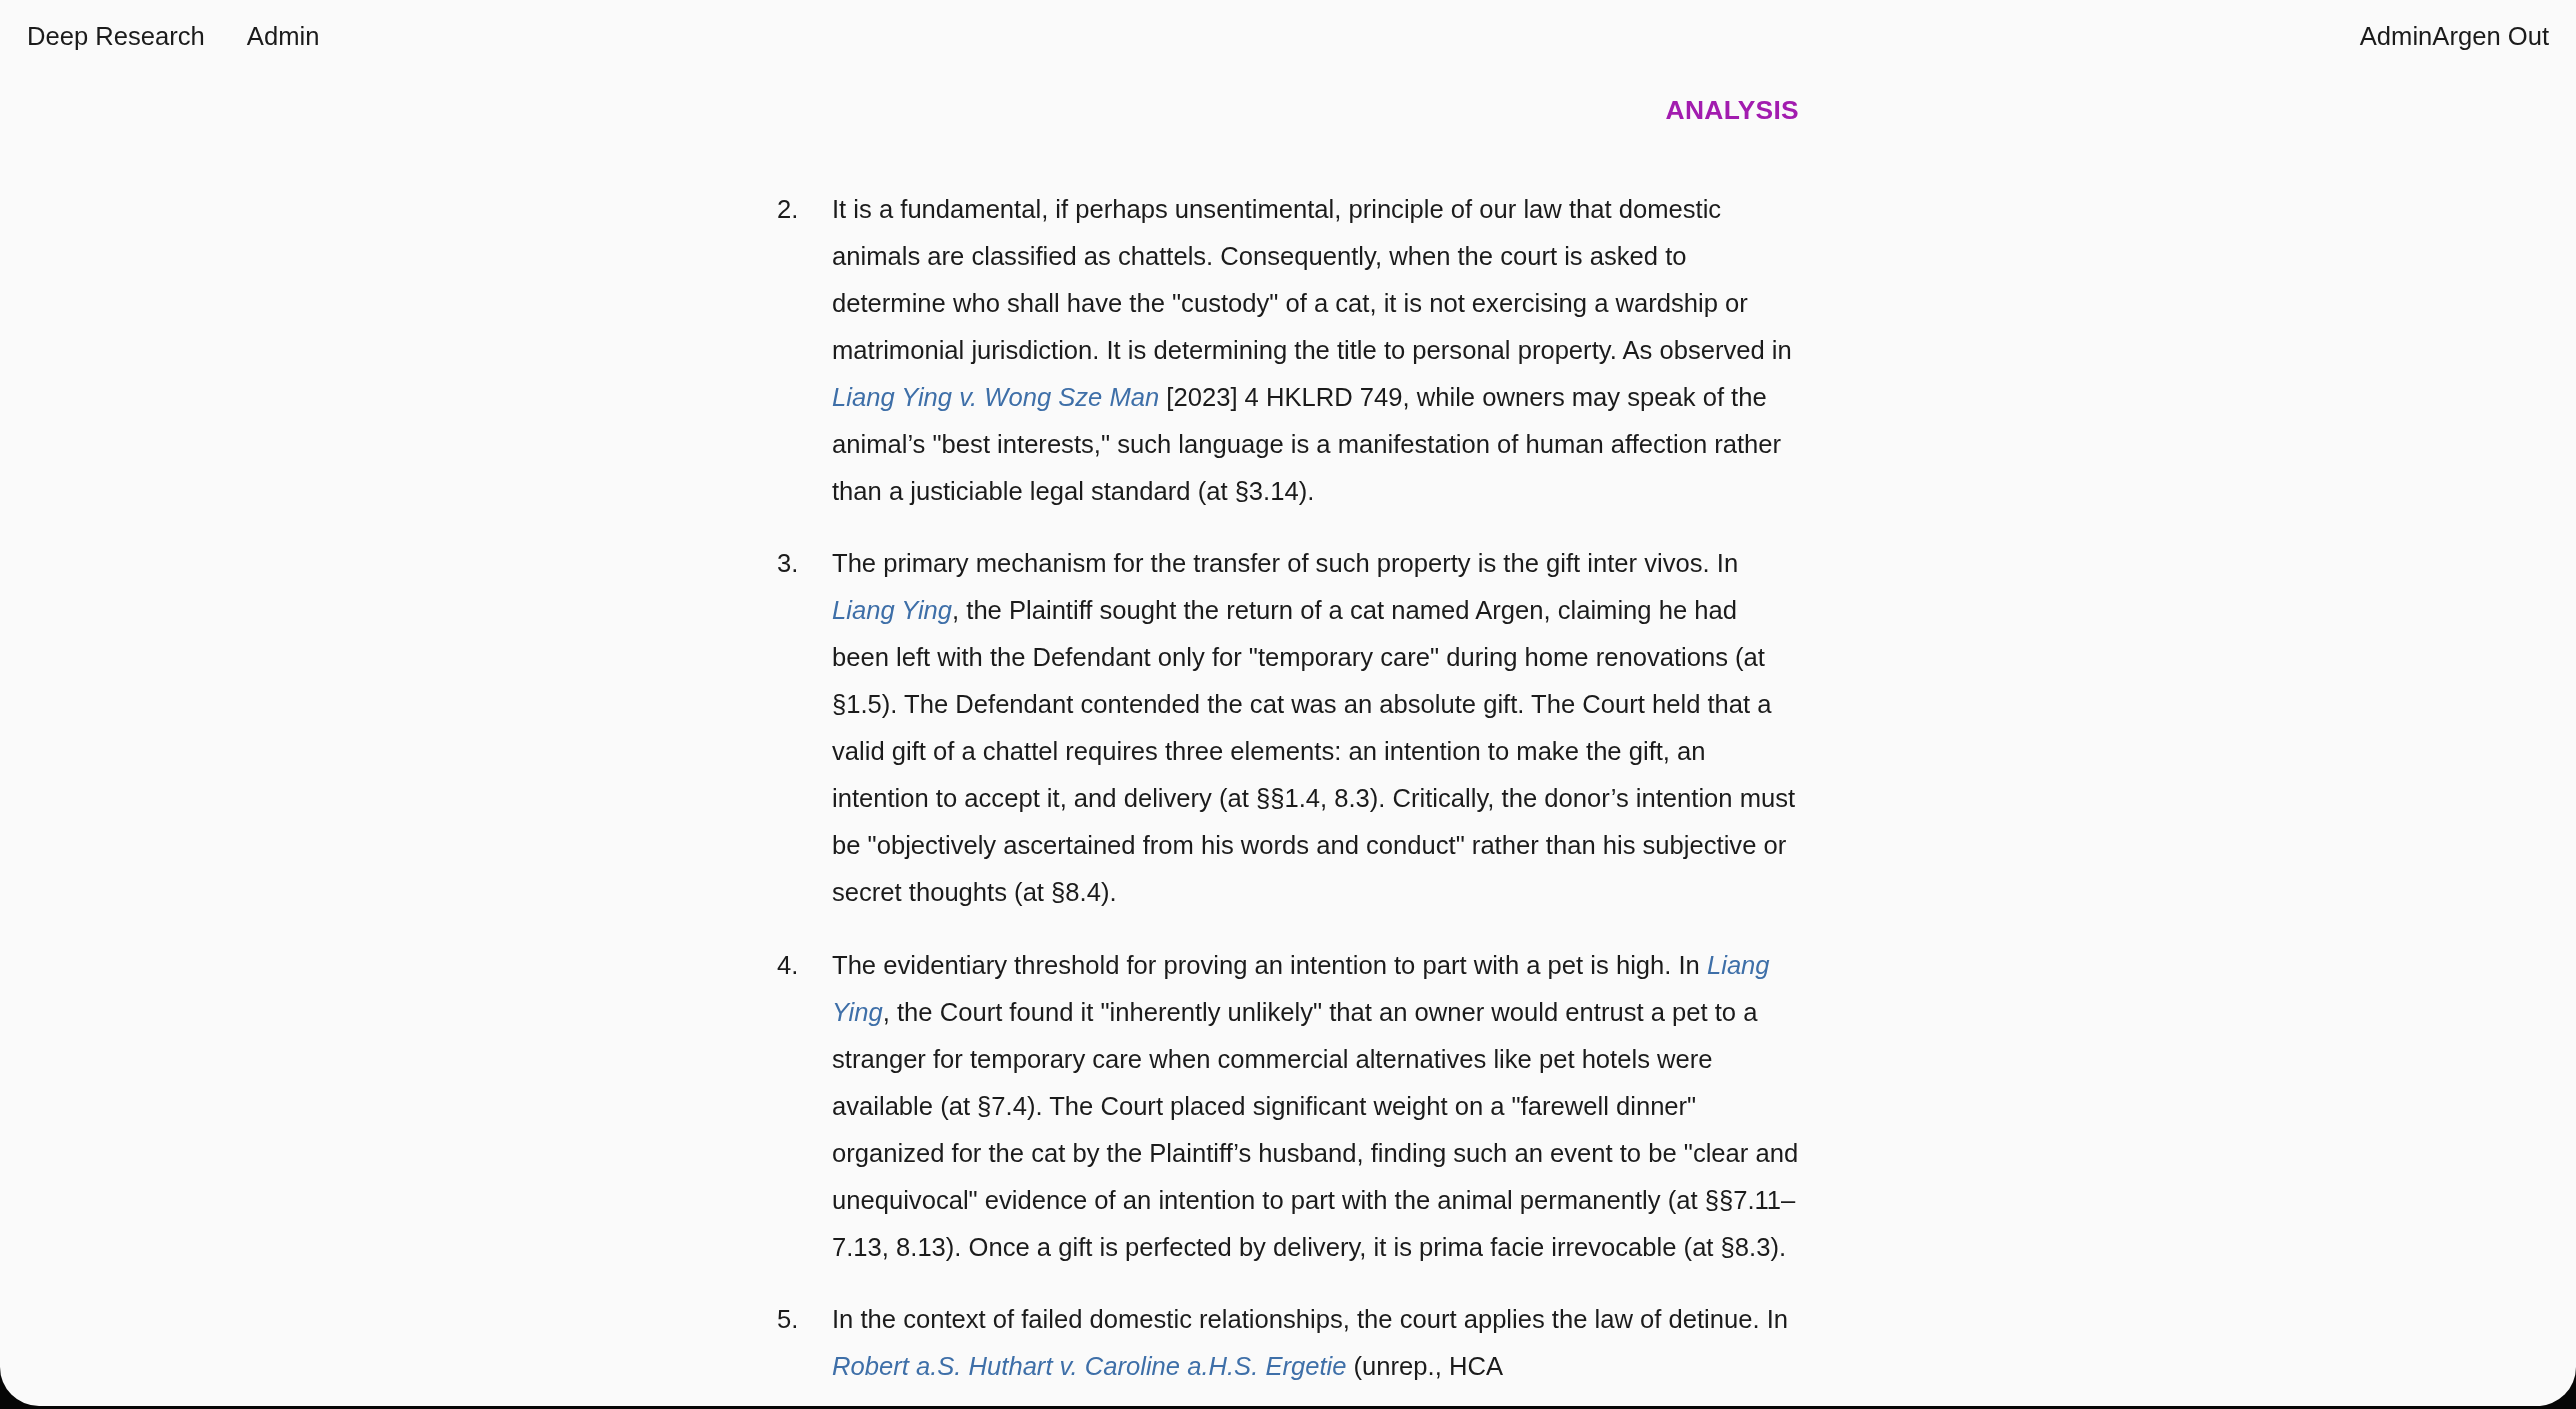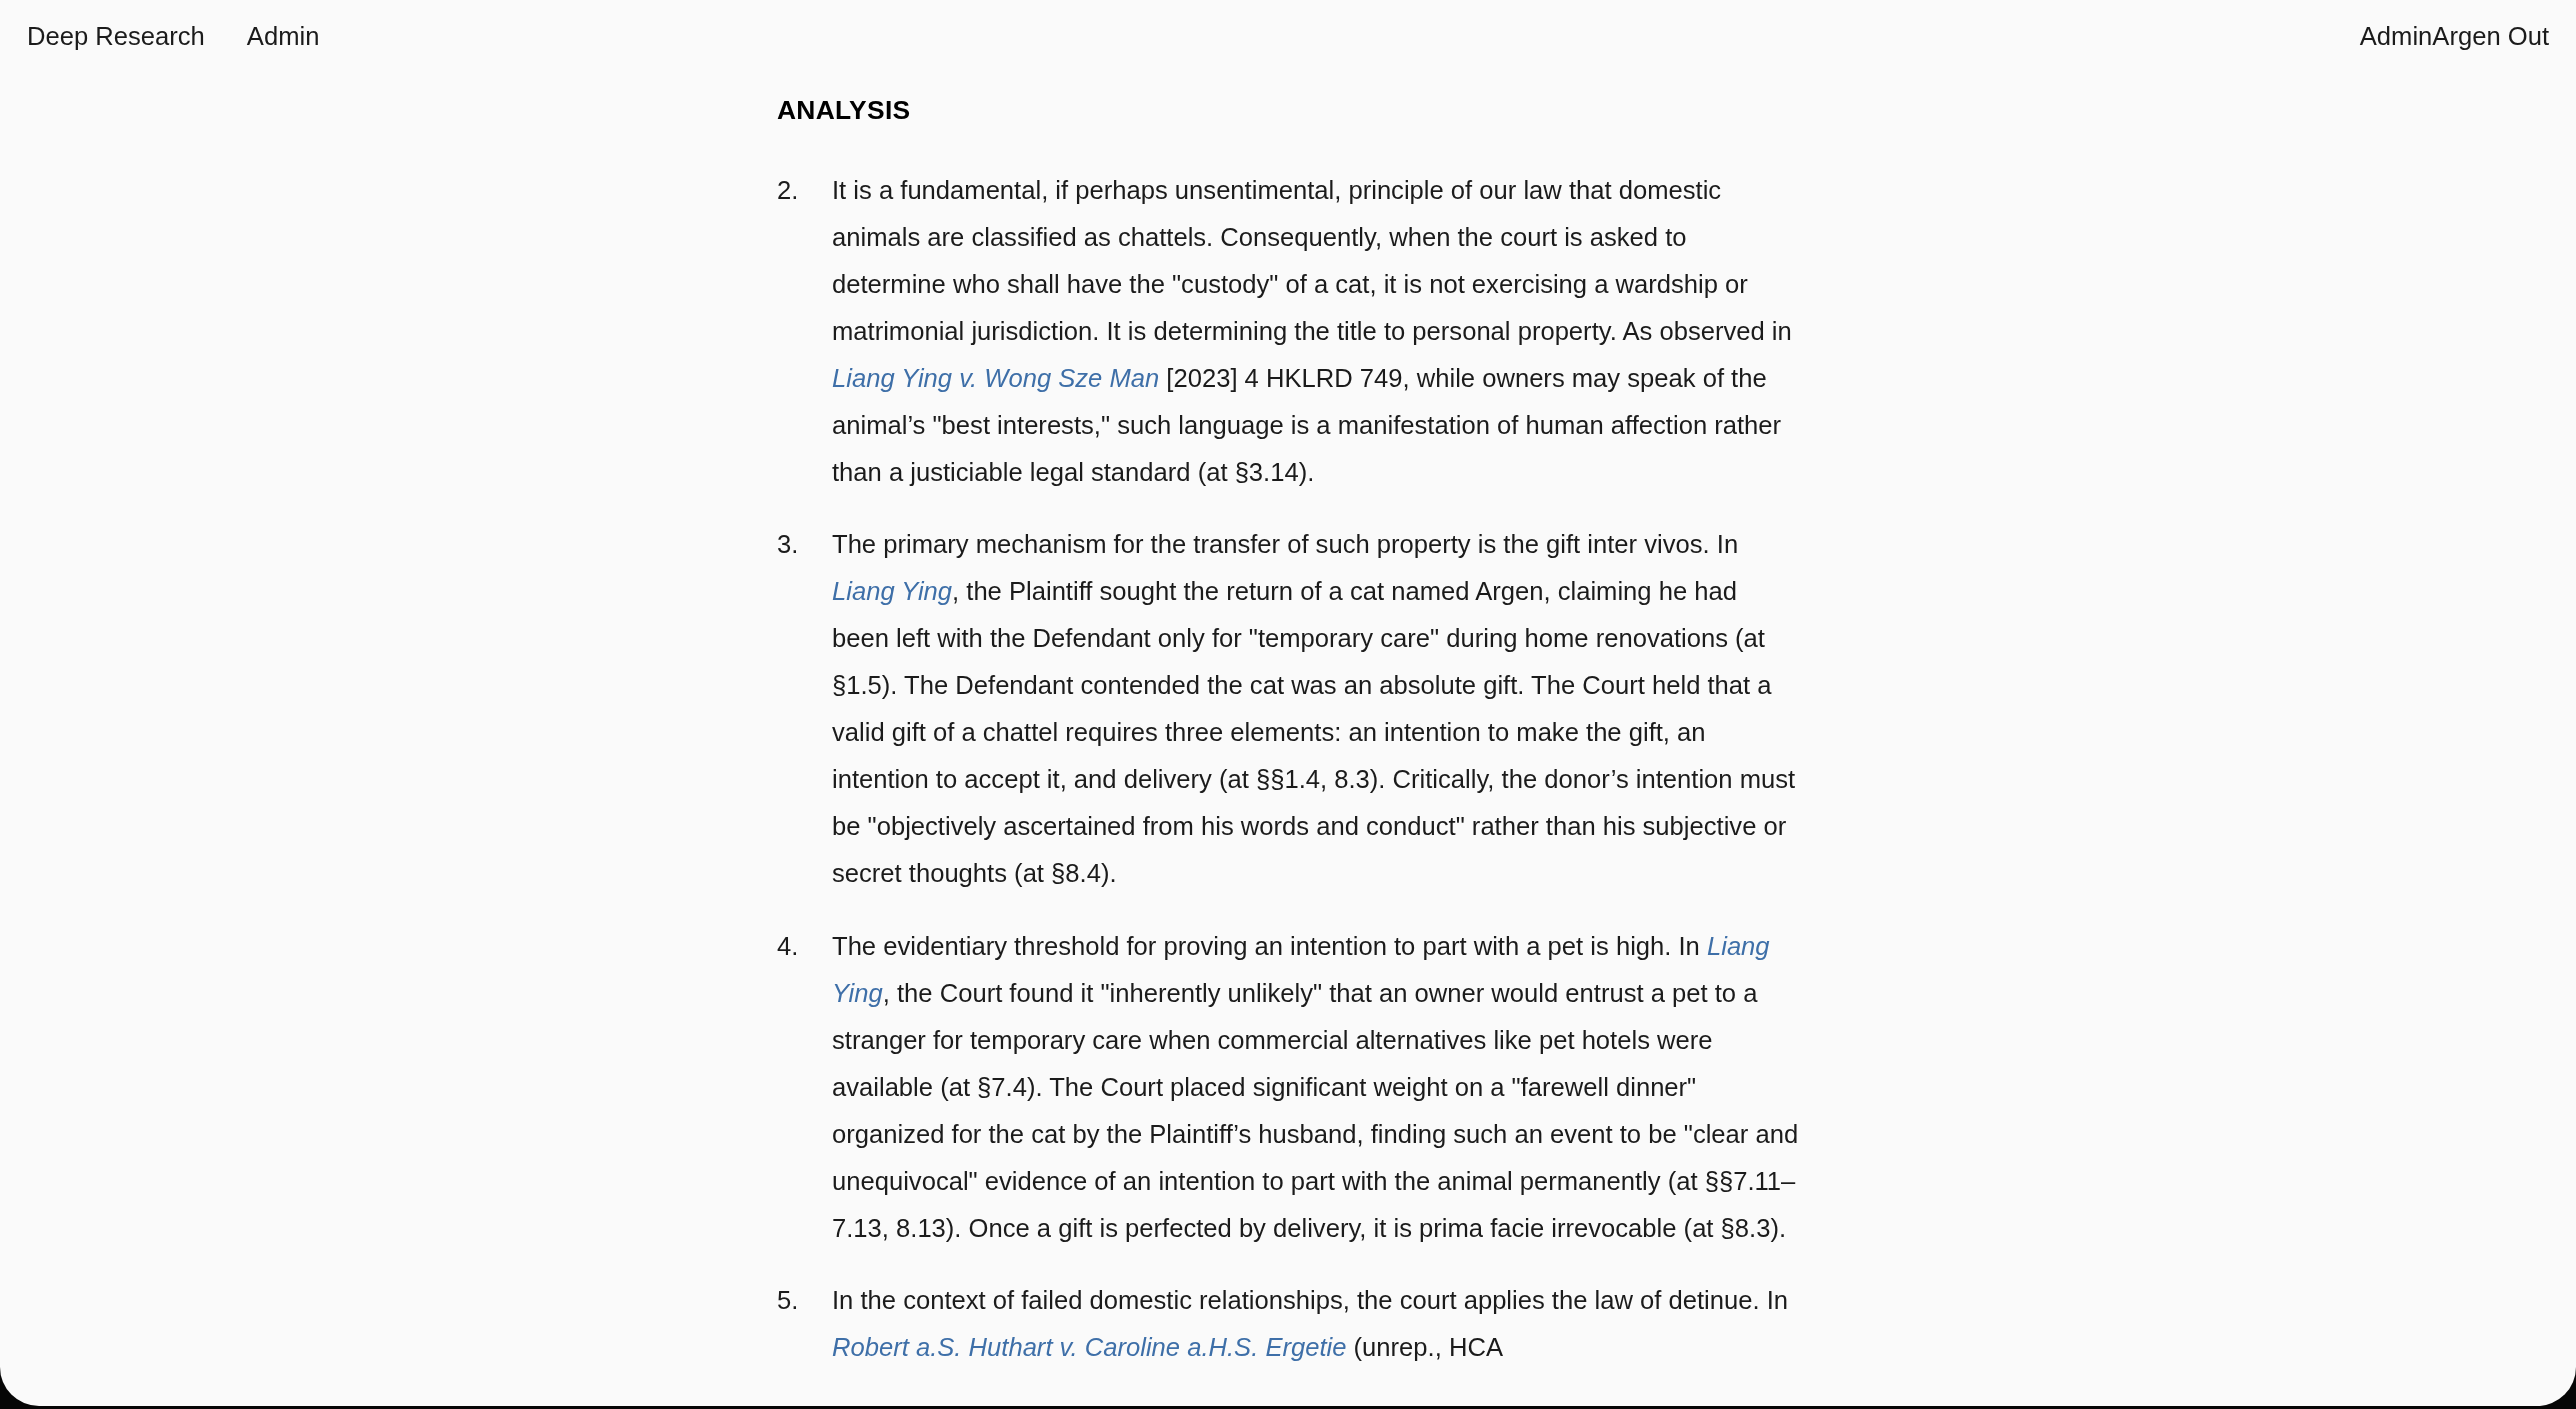--- a/index.html
+++ b/index.html
@@ -32,23 +32,24 @@
   }
   .nav-group{display:flex;align-items:center;}
   .nav-left{gap:42px;}
   .nav-right{}
   nav a{color:var(--text);text-decoration:none;cursor:pointer;white-space:nowrap;}
   main{
     width:1022px;margin:0 auto;
     padding-top:22px;
   }
   .section-heading{
-    font-size:26.4px;font-weight:bold;color:#000000;
-    margin:0 0 40px 0;line-height:1.2;
+    font-size:26.4px;font-weight:bold;color:#a21caf;
+    margin:0 0 59px 0;line-height:1.2;
     letter-spacing:0.3px;
+    text-align:right;
   }
   .paragraph-list{margin:0;padding:0;}
   .list-item{
     display:flex;
     margin:0 0 25.6px 0;
     font-size:25.6px;line-height:47px;color:var(--text);
   }
   .num{width:55px;flex-shrink:0;}
   .ptext{flex:1;}
   .case-link{

